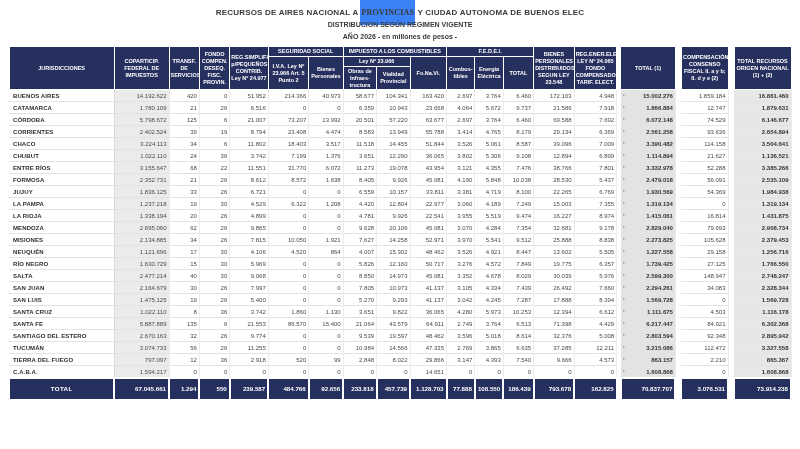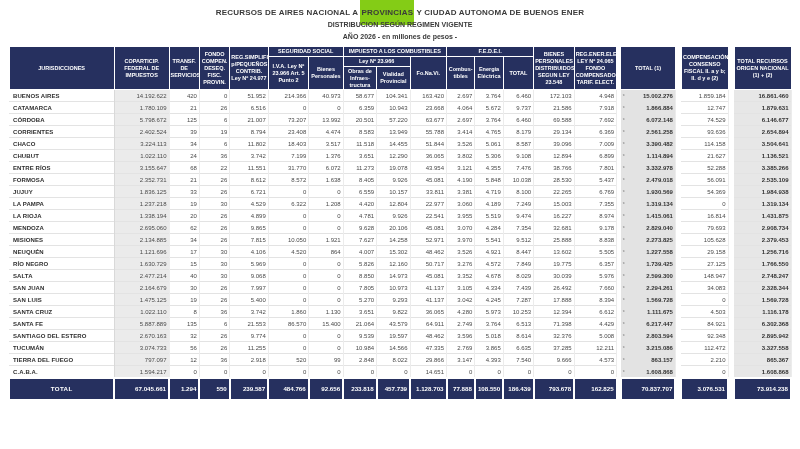--- a/index.html
+++ b/index.html
@@ -2,21 +2,21 @@
 <html><head>
 <meta charset="utf-8">
 <style>
   html,body{margin:0;padding:0;background:#fff;}
   body{width:800px;height:449px;overflow:hidden;font-family:"Liberation Sans",sans-serif;}
   .page{width:784px;height:441px;padding:6px 8px 2px 8px;}
   .title-block{text-align:center;color:#3a3a3a;font-weight:bold;}
   .t1{font-size:8px;line-height:13px;letter-spacing:.2px;}
   .t2{font-size:7px;line-height:12px;}
   .t3{font-size:7px;line-height:12px;}
-  .hl{background:#84cc16;padding:8px 1px;}
+  .hl{background:#3b82f6;padding:8px 1px;font-family:Liberation Serif, serif;}
   table{width:784px;border-collapse:collapse;table-layout:fixed;margin-top:3px;}
   thead th{background:#26305f;color:#fff;font-size:5.5px;line-height:1.25;font-weight:bold;
            border:1.5px solid #fff;padding:1px;text-align:center;vertical-align:middle;overflow:hidden;}
   th.sp,td.sp{background:#fff !important;border:none !important;padding:0 !important;}
   tbody td{font-size:6px;line-height:8px;padding:2px 2px 1px 2px;text-align:right;color:#4a4a4a;
            border-top:1px solid #e3e3e3;border-right:1px solid #ececec;overflow:hidden;white-space:nowrap;}
   tbody td.jur{text-align:left;font-weight:bold;color:#2e2e2e;font-size:6px;letter-spacing:.1px;
                border-right:1px solid #d9d9d9;padding-left:4px;}
   tbody td.c-copart{background:#ebebeb;}
   tbody td.c-total1{background:#e3e3e3;font-weight:bold;color:#333;}
@@ -25,21 +25,21 @@
   tbody td.c-final{background:#e7e7e7;font-weight:bold;color:#333;}
   tfoot td{background:#26305f;color:#fff;font-weight:bold;font-size:6.2px;line-height:10px;
            border:2px solid #fff;padding:5px 2px;text-align:right;white-space:nowrap;overflow:hidden;}
   tfoot td.lbl{text-align:center;letter-spacing:.4px;}
 </style>
 </head>
 <body>
 
 <div class="page">
   <div class="title-block">
-    <div class="t1"><span>RECURSOS DE AIRES NACIONAL A </span><span class="hl">PROVINCIAS</span><span> Y CIUDAD AUTONOMA DE BUENOS ENER</span></div>
+    <div class="t1"><span>RECURSOS DE AIRES NACIONAL A </span><span class="hl">PROVINCIAS</span><span> Y CIUDAD AUTONOMA DE BUENOS ELEC</span></div>
     <div class="t2">DISTRIBUCION SEGÚN REGIMEN VIGENTE</div>
     <div class="t3">AÑO 2026 - en millones de pesos -</div>
   </div>
 
   <table>
     <colgroup>
       <col style="width:104px">
         <col style="width:54px">
         <col style="width:30px">
         <col style="width:30px">

